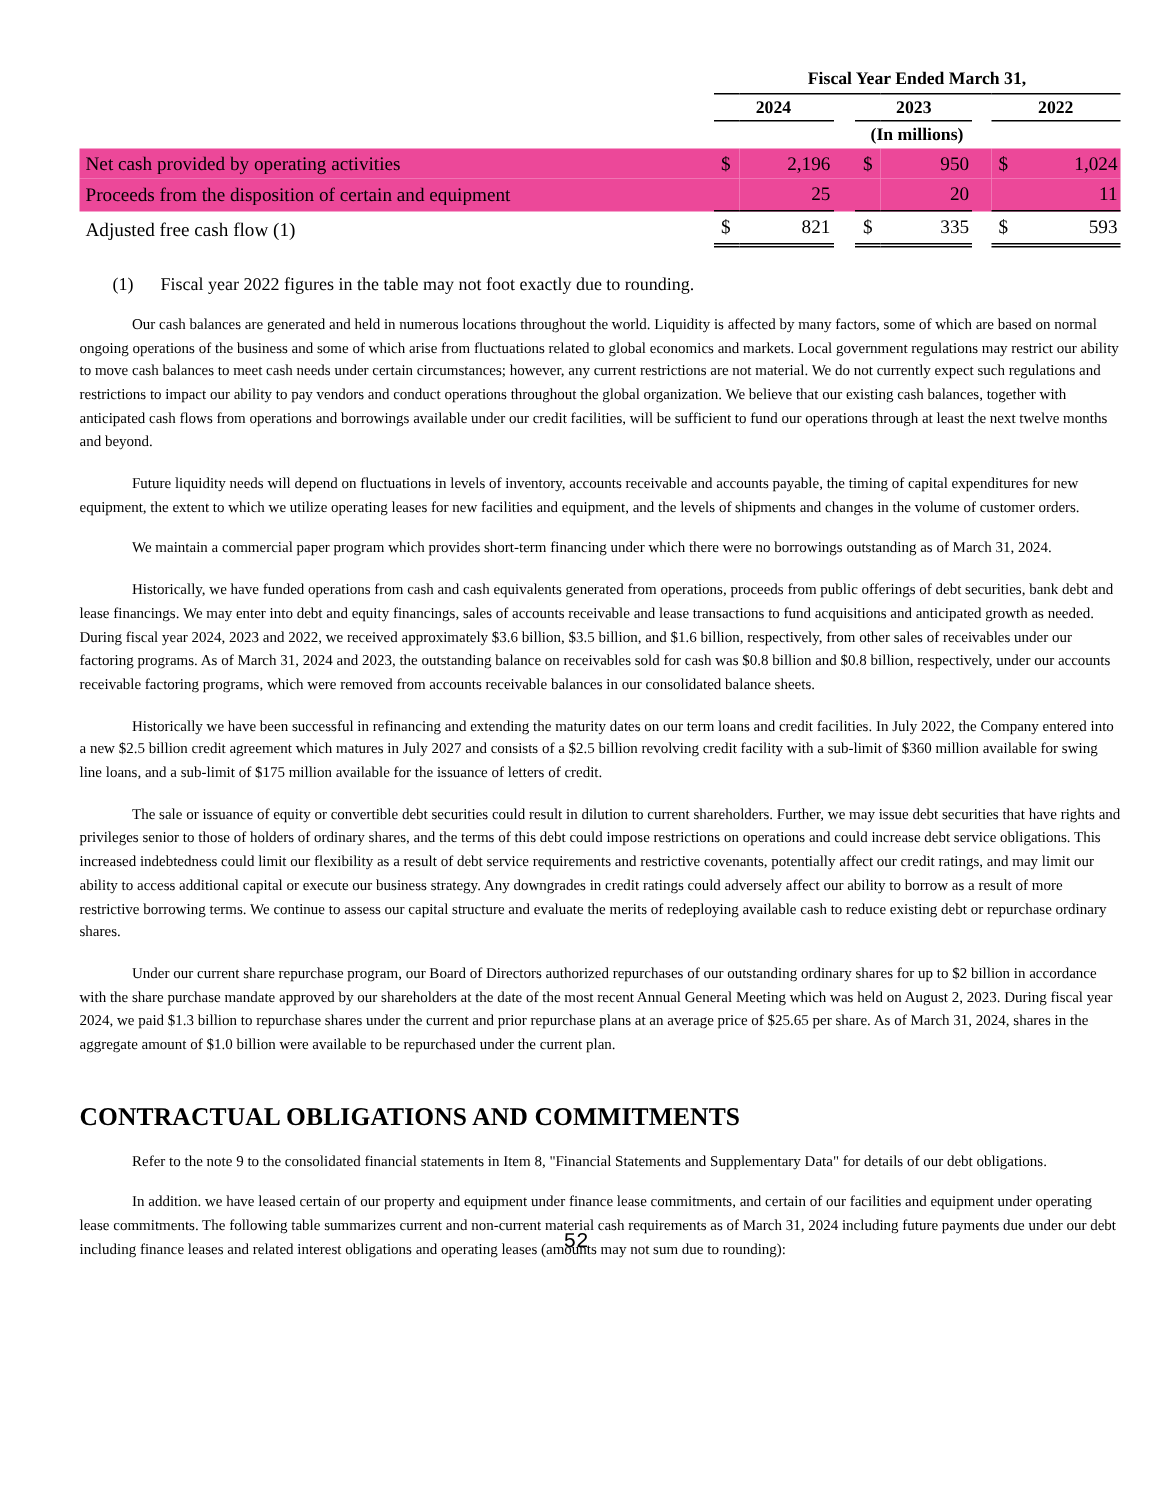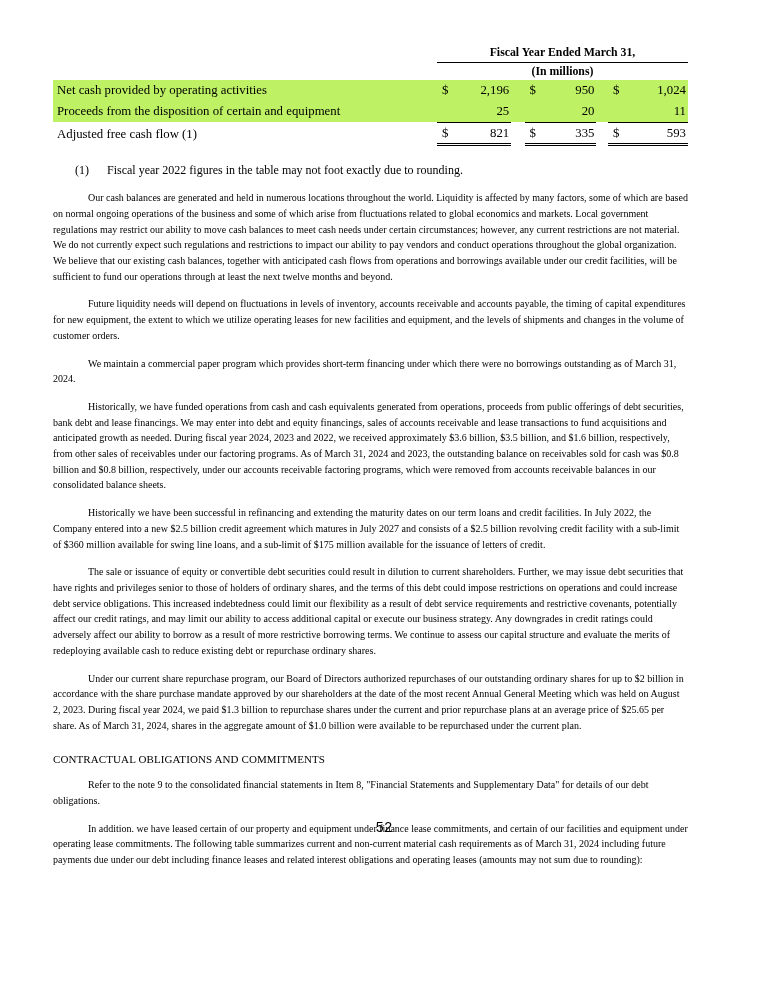--- a/index.html
+++ b/index.html
@@ -6,34 +6,34 @@
   html, body { background: #ffffff; }
   body {
     width: 768px; height: 1000px;
     font-family: "Liberation Serif", "DejaVu Serif", serif;
     color: #000000;
     overflow: hidden;
   }
   .page {
     position: relative;
     width: 768px; height: 856px;
-    padding: 44px 80px 0 53px;
+    padding: 44px 21px 0 53px;
   }
   
   table.fin {
     width: 100%;
     border-collapse: collapse;
     font-size: 12.8px;
     line-height: 1.15;
   }
   table.fin td { vertical-align: bottom; }
   .hd { font-weight: bold; font-size: 11.8px; text-align: center; padding: 2px 0 2px; }
   .u  { border-bottom: 1.5px solid #000; }
   tr.body-row td { padding: 3px 2px 3px 0; }
-  tr.shade td { background: #bef264; }
+  tr.shade td { background: #ec4899; }
   td.lbl { text-align: left; padding-left: 4px !important; }
   td.cur { text-align: left; padding-left: 5px !important; }
   td.val { text-align: right; padding-right: 2px !important; }
   tr.subtotal td.rule { border-bottom: 1.5px solid #000; }
   tr.total td.rule2 { border-bottom: 3px double #000; }
   
   .footnote {
     display: flex;
     margin: 17px 0 0 22px;
     font-size: 12px;
@@ -42,23 +42,23 @@
   .footnote .mark { width: 32px; flex: 0 0 32px; }
   
   .bodytext p {
     margin-top: 12px;
     font-size: 10px;
     line-height: 15.7px;
     text-indent: 35px;
     text-align: left;
   }
   h2.sect {
-    margin-top: 20px;
-    font-size: 11px;
-    font-weight: normal;
+    margin-top: 30px;
+    font-size: 17px;
+    font-weight: bold;
     letter-spacing: 0.1px;
   }
   .pagenum {
     position: absolute;
     left: 0; right: 0; bottom: 20px;
     text-align: center;
     font-size: 14px;
     font-family: Liberation Mono, monospace;
   }
 </style>
@@ -77,20 +77,28 @@
       <col style="width:16px">
         <col style="width:58px">
       <col style="width:12px">
       <col style="width:16px">
         <col style="width:66px">
     </colgroup>
     <tbody>
       <tr>
         <td colspan="2"></td>
         <td colspan="8" class="hd u">Fiscal Year Ended March 31,</td>
+      </tr>
+      <tr>
+        <td colspan="2"></td>
+        <td colspan="2" class="hd u">2024</td>
+        <td></td>
+        <td colspan="2" class="hd u">2023</td>
+        <td></td>
+        <td colspan="2" class="hd u">2022</td>
       </tr>
       <tr>
         <td colspan="2"></td>
         <td colspan="8" class="hd">(In millions)</td>
       </tr>
 
       <tr class="body-row shade">
         <td colspan="2" class="lbl">Net cash provided by operating activities</td>
         <td class="cur">$</td>
         <td class="val">2,196</td>

